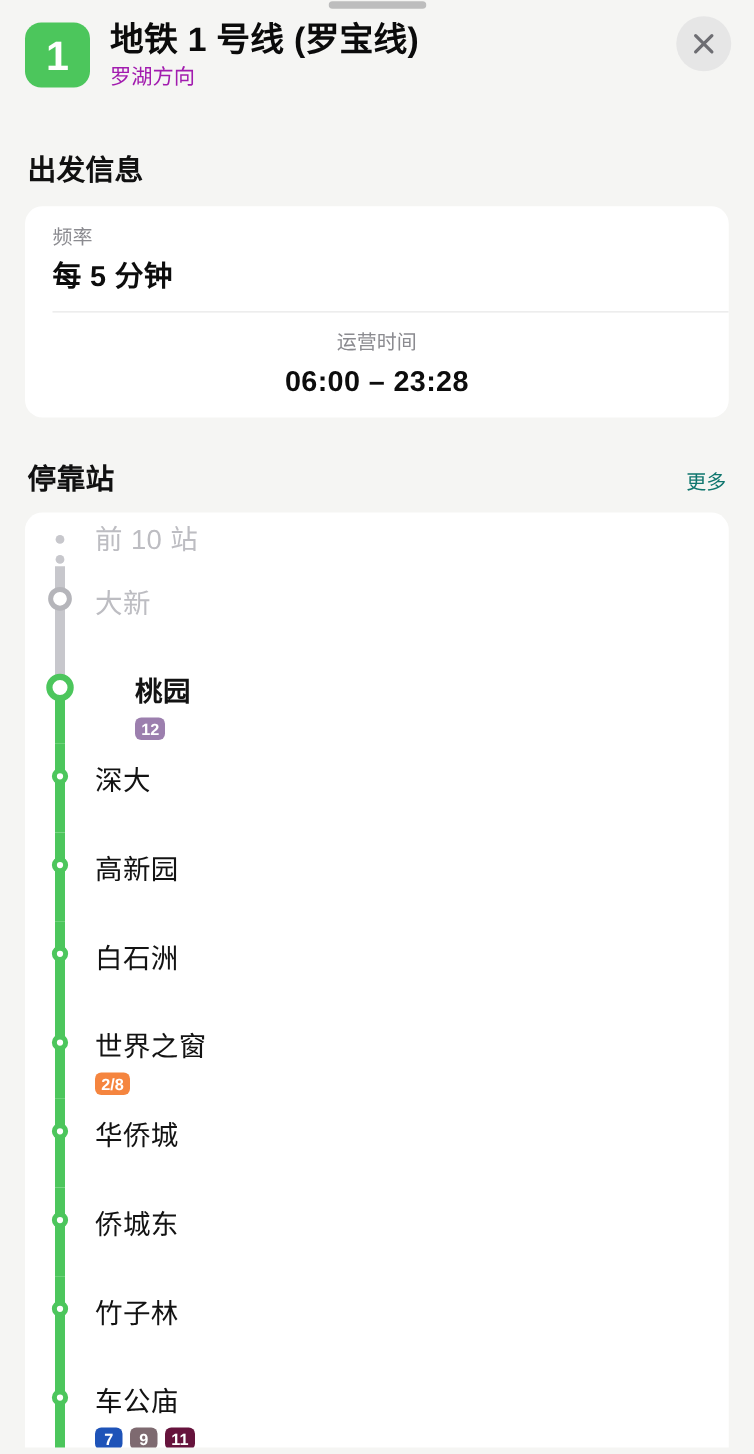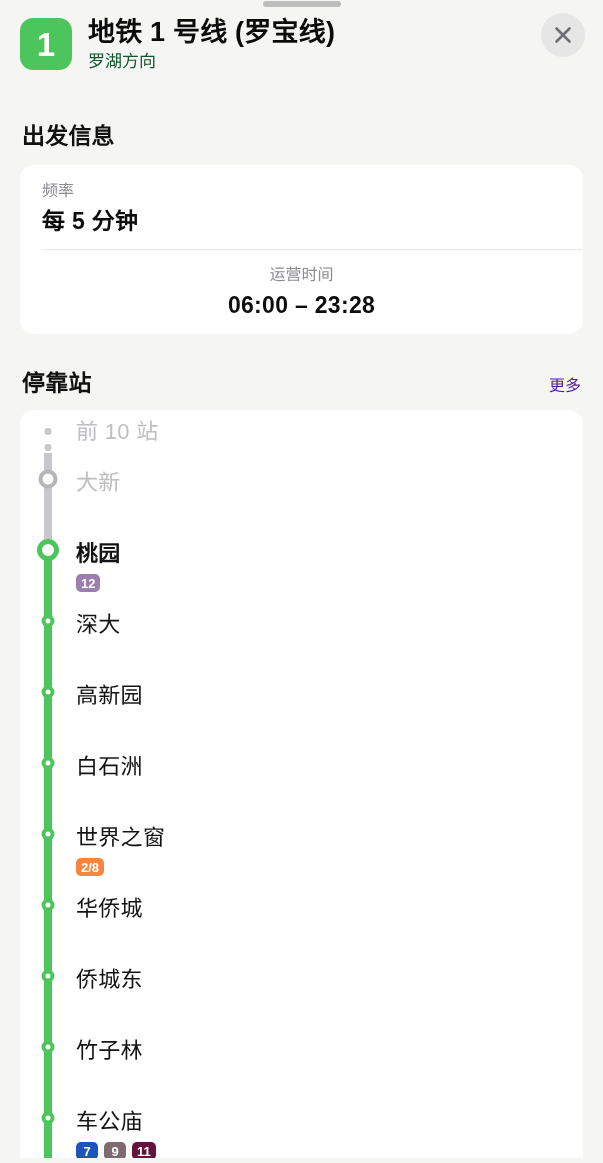--- a/index.html
+++ b/index.html
@@ -22,37 +22,37 @@
     background:#4cc65c; color:#fff;
     display:flex; align-items:center; justify-content:center;
     font-size:33px; font-weight:600; line-height:1; flex:0 0 auto;
     margin-top:4px;
   }
   .title-block { margin-left:16px; padding-top:2px; flex:1 1 auto; min-width:0; }
   .route-title {
     font-size:27px; font-weight:700; color:#0b0b0b;
     letter-spacing:.2px; line-height:1.2; white-space:nowrap;
   }
-  .route-dir { font-size:17px; color:#14532d; margin-top:4px; line-height:1.2; }
+  .route-dir { font-size:17px; color:#a21caf; margin-top:4px; line-height:1.2; }
   .close-btn {
     position:absolute; right:18px; top:13px;
     width:44px; height:44px; border-radius:50%;
     background:#e6e6e6; border:none; cursor:pointer;
     display:flex; align-items:center; justify-content:center;
   }
   .close-btn svg { display:block; }
 
   
   .section-head {
     display:flex; align-items:baseline; justify-content:space-between;
     padding:0 22px; margin-top:44px; margin-bottom:14px;
   }
   .section-head.stops-head { margin-top:30px; margin-bottom:12px;gap:48px; }
   .section-title { font-size:23px; font-weight:700; color:#111; letter-spacing:.2px; }
-  .more-link { font-size:16px; color:#4c1d95; cursor:pointer; }
+  .more-link { font-size:16px; color:#0f766e; cursor:pointer; }
 
   
   .card { background:#fff; border-radius:14px; margin:0 20px; overflow:hidden; }
 
   .info-row { padding:16px 22px 14px 22px; }
   .info-row + .info-row { position:relative;text-align:center; }
   .info-row + .info-row:before {
     content:""; position:absolute; top:0; left:22px; right:0; height:1px; background:#e8e8e8;
   }
   .info-label { font-size:16px; color:#8b8b90; line-height:1.3; }
@@ -154,21 +154,21 @@
         <div class="stop" style="min-height: 71px;">
           <div class="rail">
             <div class="seg gray" style="top: 0px; height: 26px;"></div>
             <div class="seg gray" style="top: 26px; bottom: 0px;"></div>
             <div class="node gray-big" style="top: 26px;"></div>
           </div>
           <div class="body">
             <div class="stop-name muted">大新</div>
           </div>
         </div>
-        <div class="stop" style="min-height: 71px;">
+        <div class="stop" style="min-height: 71px; gap: 32px;">
           <div class="rail">
             <div class="seg gray" style="top: 0px; height: 26px;"></div>
             <div class="seg green" style="top: 26px; bottom: 0px;"></div>
             <div class="node green-big" style="top: 26px;"></div>
           </div>
           <div class="body">
             <div class="stop-name strong">桃园</div>
             <div class="badges">
               <span class="badge" style="background: rgb(156, 127, 174);">12</span>
             </div>

